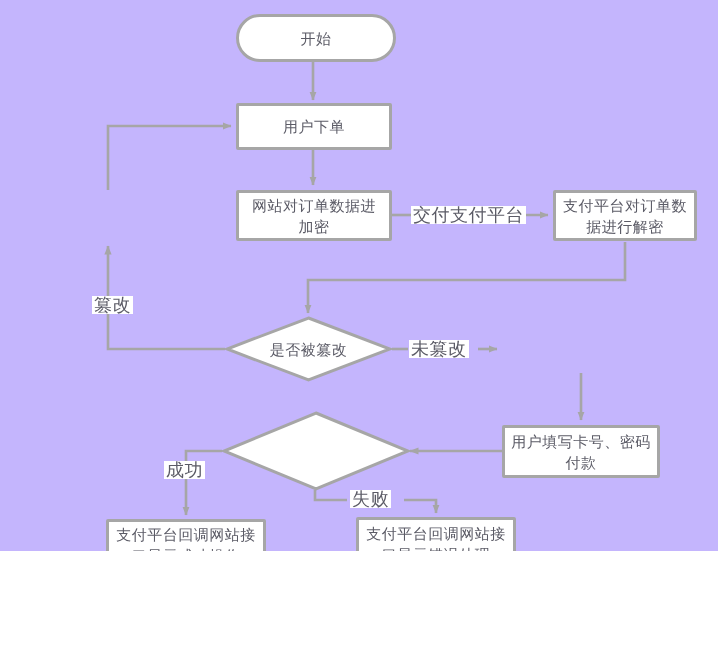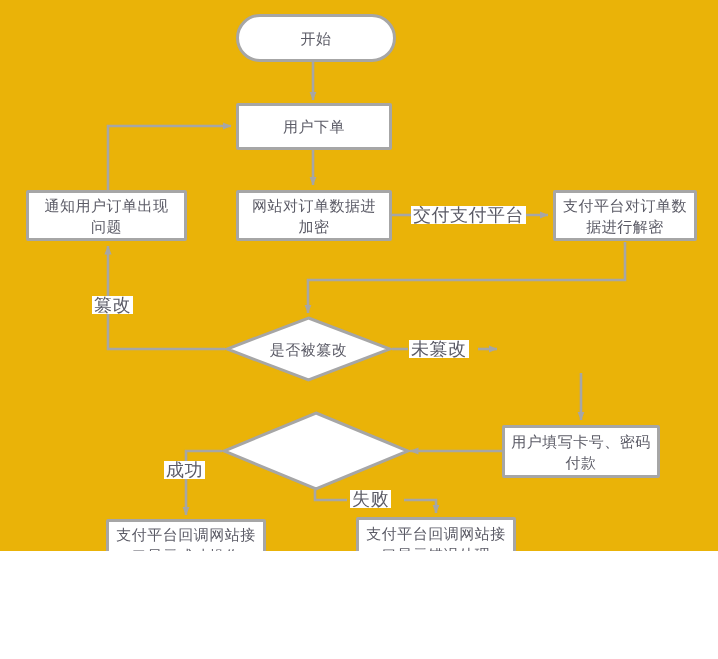--- a/index.html
+++ b/index.html
@@ -7,21 +7,21 @@
     padding: 0;
     background: #ffffff;
   }
   body {
     font-family: "Liberation Sans", "DejaVu Sans", sans-serif;
   }
   #canvas {
     position: relative;
     width: 718px;
     height: 551px;
-    background: #eab308;
+    background: #c4b5fd;
     overflow: hidden;
   }
   #edges {
     position: absolute;
     left: 0;
     top: 0;
     width: 718px;
     height: 659px;
   }
   .node {
@@ -121,23 +121,20 @@
   </svg>
 
   <div class="node terminator" style="left:236px; top:14px; width:160px; height:48px;">
     <span>开始</span>
   </div>
 
   <div class="node process" style="left:236px; top:103px; width:156px; height:47px;">
     <span>用户下单</span>
   </div>
 
-  <div class="node process" style="left:26px; top:190px; width:161px; height:51px; padding:0 8px;">
-    <span>通知用户订单出现问题</span>
-  </div>
 
   <div class="node process" style="left:236px; top:190px; width:156px; height:51px; padding:0 8px;">
     <span>网站对订单数据进加密</span>
   </div>
 
   <div class="node process" style="left:553px; top:190px; width:144px; height:51px; padding:10px 6px;">
     <span>支付平台对订单数据进行解密</span>
   </div>
 
   <div class="node decision" style="left:225px; top:316px; width:167px; height:66px;">

